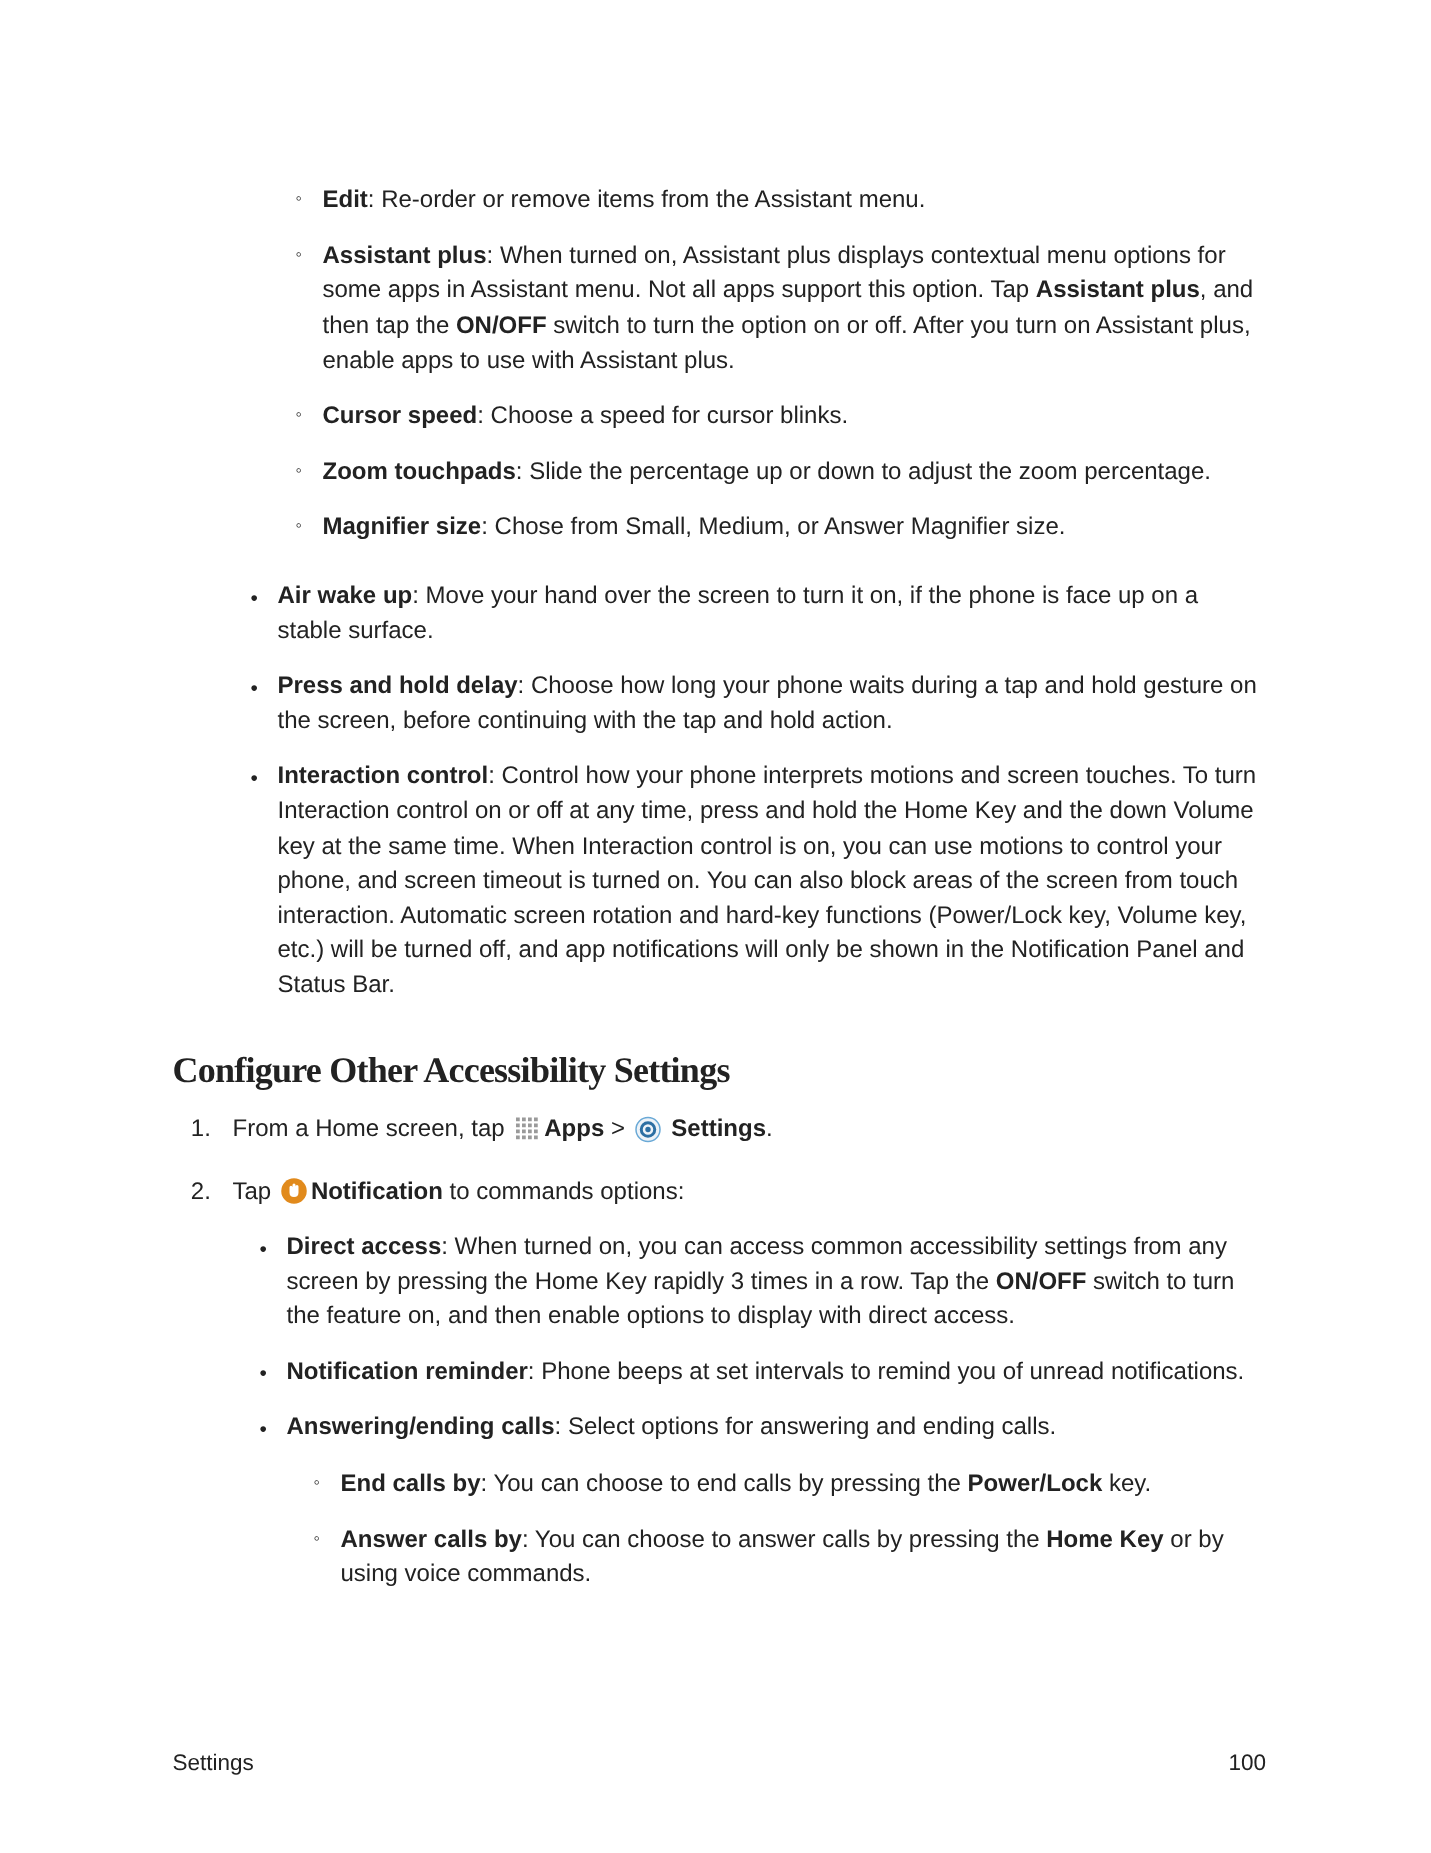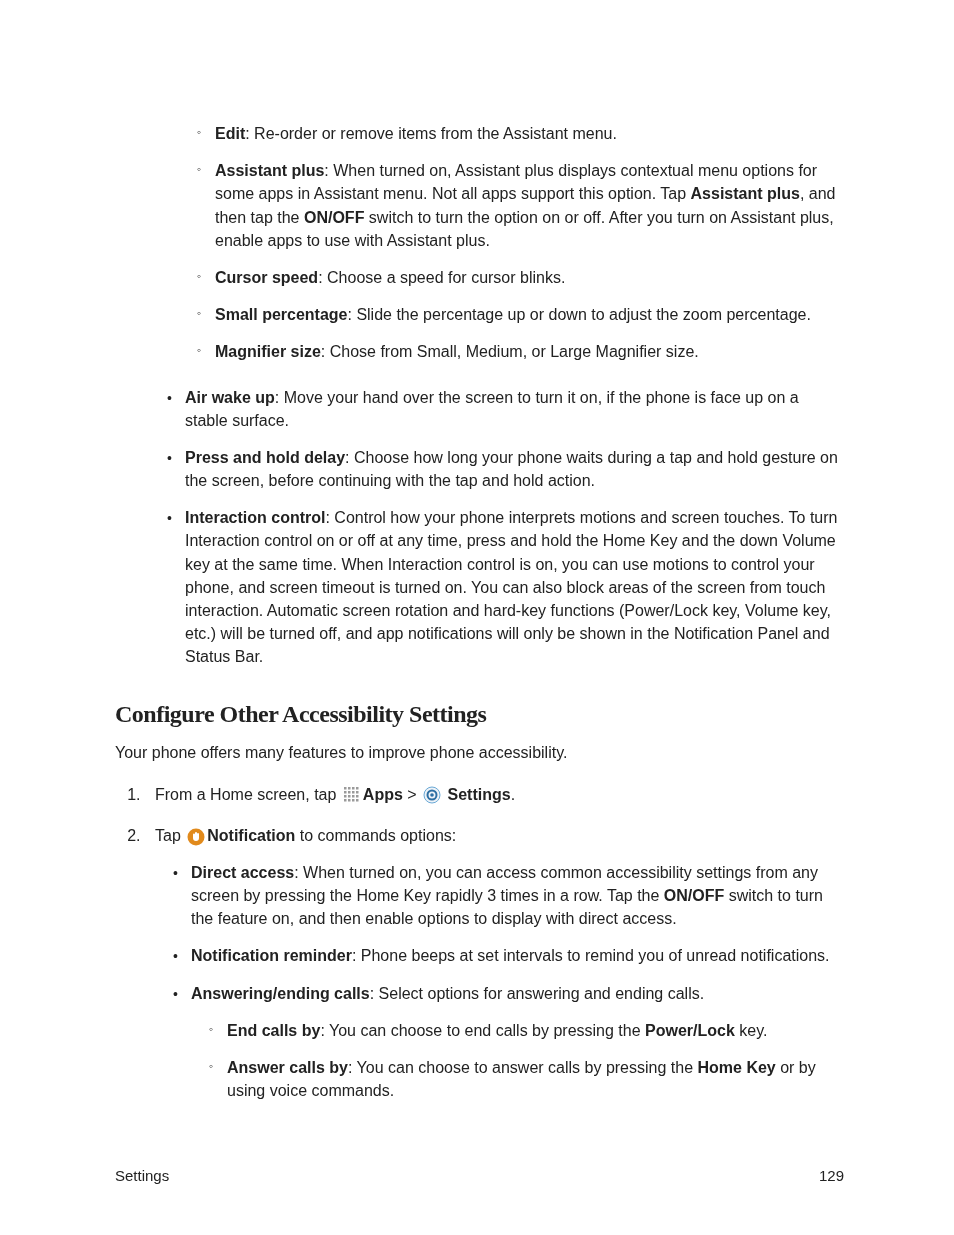--- a/index.html
+++ b/index.html
@@ -30,41 +30,40 @@
     <li>
       <span class="b">Edit</span><span>: Re-order or remove items from the Assistant menu.</span>
     </li>
     <li>
       <span class="b">Assistant plus</span><span>: When turned on, Assistant plus displays contextual menu options for some apps in Assistant menu. Not all apps support this option. Tap </span><span class="b">Assistant plus</span><span>, and then tap the </span><span class="b">ON/OFF</span><span> switch to turn the option on or off. After you turn on Assistant plus, enable apps to use with Assistant plus.</span>
     </li>
     <li>
       <span class="b">Cursor speed</span><span>: Choose a speed for cursor blinks.</span>
     </li>
     <li>
-      <span class="b">Small percentage</span><span>: Slide the percentage up or down to adjust the zoom percentage.</span>
+      <span class="b">Zoom touchpads</span><span>: Slide the percentage up or down to adjust the zoom percentage.</span>
     </li>
     <li>
-      <span class="b">Magnifier size</span><span>: Chose from Small, Medium, or Large Magnifier size.</span>
+      <span class="b">Magnifier size</span><span>: Chose from Small, Medium, or Answer Magnifier size.</span>
     </li>
   </ul>
 
   <ul class="level1">
     <li>
       <span class="b">Air wake up</span><span>: Move your hand over the screen to turn it on, if the phone is face up on a stable surface.</span>
     </li>
     <li>
       <span class="b">Press and hold delay</span><span>: Choose how long your phone waits during a tap and hold gesture on the screen, before continuing with the tap and hold action.</span>
     </li>
     <li>
       <span class="b">Interaction control</span><span>: Control how your phone interprets motions and screen touches. To turn Interaction control on or off at any time, press and hold the Home Key and the down Volume key at the same time. When Interaction control is on, you can use motions to control your phone, and screen timeout is turned on. You can also block areas of the screen from touch interaction. Automatic screen rotation and hard-key functions (Power/Lock key, Volume key, etc.) will be turned off, and app notifications will only be shown in the Notification Panel and Status Bar.</span>
     </li>
   </ul>
 
   <h2 class="sect-head">Configure Other Accessibility Settings</h2>
-  <p class="intro">Your phone offers many features to improve phone accessibility.</p>
 
   <ol class="steps">
     <li>
       <span>From a Home screen, tap </span><span class="ic ic-apps"><svg viewBox="0 0 18 18" width="18" height="18">
             <g fill="#9a9a9a">
               <rect x="1" y="1" width="2.5" height="2.5"></rect>
               <rect x="5" y="1" width="2.5" height="2.5"></rect>
               <rect x="9" y="1" width="2.5" height="2.5"></rect>
               <rect x="13" y="1" width="2.5" height="2.5"></rect>
               <rect x="1" y="5" width="2.5" height="2.5"></rect>
@@ -109,16 +108,16 @@
               <span class="b">Answer calls by</span><span>: You can choose to answer calls by pressing the </span><span class="b">Home Key</span><span> or by using voice commands.</span>
             </li>
           </ul>
         </li>
       </ul>
     </li>
   </ol>
 
   <div class="footer">
     <span>Settings</span>
-    <span>129</span>
+    <span>100</span>
   </div>
 
 </div>
 
 </body></html>

